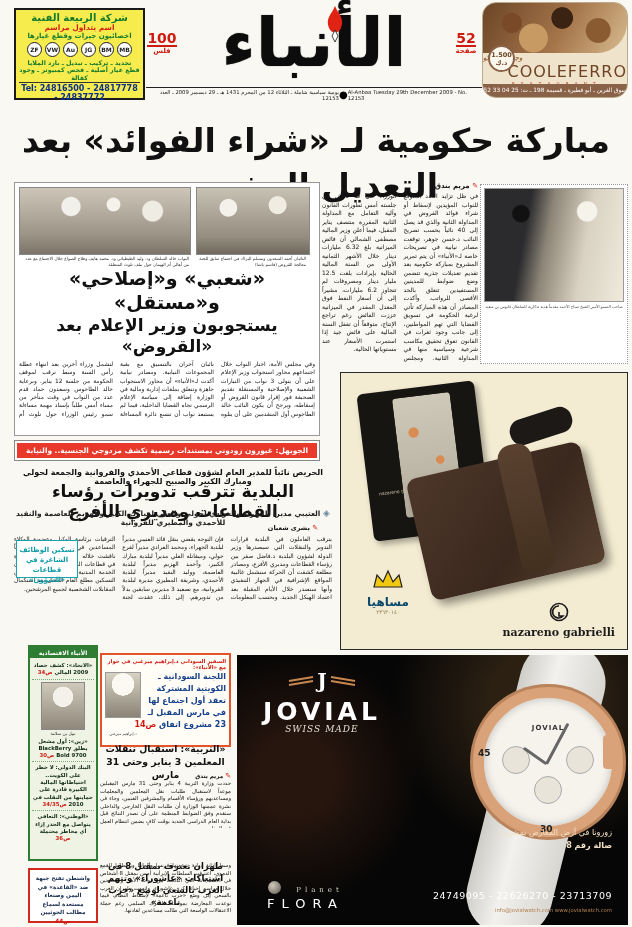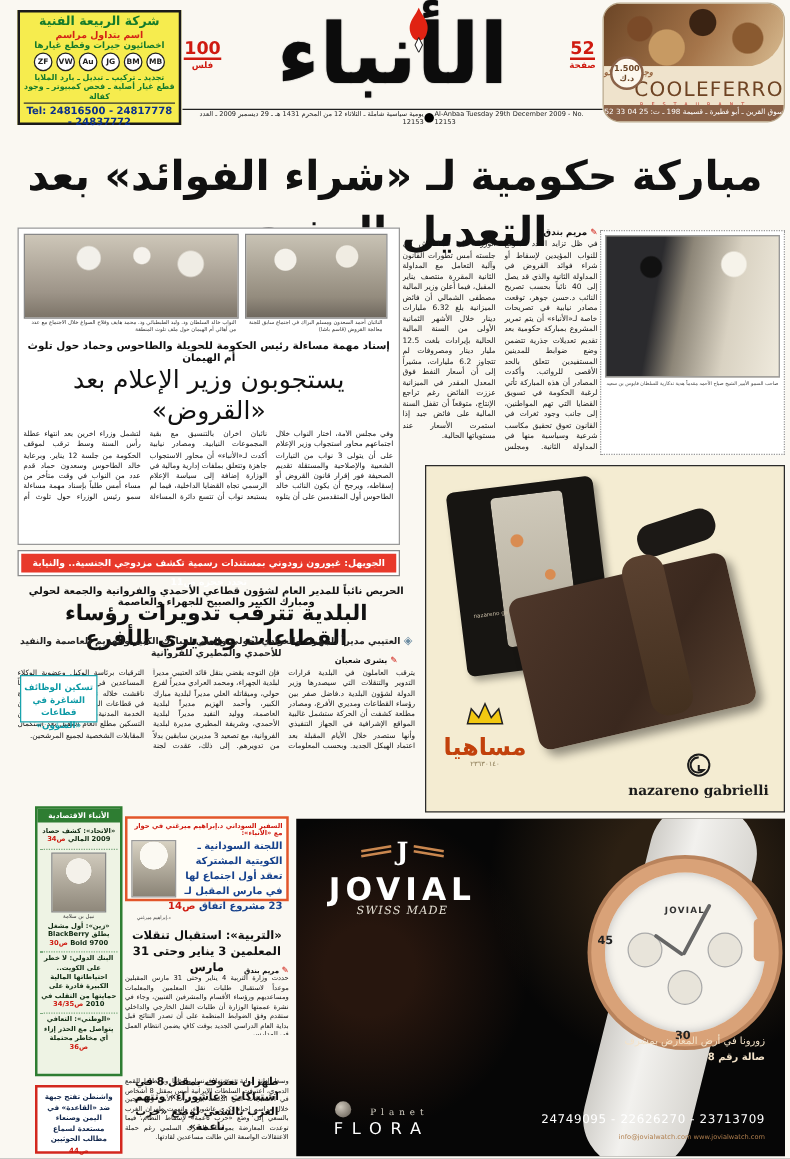--- a/index.html
+++ b/index.html
@@ -72,21 +72,21 @@
      radial-gradient(circle at 55% 25%,#f5f2ec 0 6%,transparent 7%),
      radial-gradient(circle at 78% 35%,#efece4 0 7%,transparent 8%),
      linear-gradient(#cdc6b8,#9d9488 70%,#7c7468);}
   .ph-b{width:112px;height:66px;background:
      radial-gradient(circle at 28% 30%,#f4f1ea 0 9%,transparent 10%),
      radial-gradient(circle at 72% 26%,#f0ece2 0 9%,transparent 10%),
      linear-gradient(#c8c2b4,#948c7e 75%,#6f685e);}
   .cap{font-size:4.3px;color:#333;line-height:1.3;margin-top:1px;}
   .mps-kick{font-size:8.3px;font-weight:bold;margin-top:4px;}
   .mps-h1{font-size:19px;font-weight:900;line-height:1.25;}
-  .mps-h2{font-size:20px;font-weight:400;line-height:1.25;}
+  .mps-h2{font-size:17px;font-weight:700;line-height:1.25;}
   .mps-body{margin-top:3px;height:60px;}
 
   
   .strip-frame{left:14px;top:440px;width:306px;height:21px;border:1px solid #888;background:#fff;
        padding:2px;box-sizing:border-box;}
   .strip{background:#e8392b;color:#fff;font-size:7.4px;font-weight:bold;text-align:center;
        height:100%;line-height:15px;}
 
   
   .amir{left:480px;top:184px;width:148px;height:180px;border:1px dotted #999;background:#fff;
@@ -123,21 +123,21 @@
      radial-gradient(circle at 50% 30%,#f4f1ea 0 26%,transparent 27%),
      linear-gradient(#cfc9bb,#8f887b);}
   .econ-cap{font-size:4.3px;color:#333;}
 
   
   .yemen{left:28px;top:868px;width:70px;height:55px;border:2px solid #d3281e;background:#fff;
        box-sizing:border-box;padding:4px 3px;text-align:center;font-size:5.7px;font-weight:bold;
        color:#13284d;line-height:1.5;}
 
   
-  .sudan{left:100px;top:653px;width:131px;height:68px;border:2px solid #e2552a;background:#fffdf6;
+  .sudan{left:100px;top:653px;width:131px;height:94px;border:2px solid #e2552a;background:#fffdf6;
        box-sizing:border-box;padding:3px;}
   .sudan-kick{font-size:5.4px;font-weight:bold;color:#cf1a10;margin-bottom:1px;}
   .sudan-ph{float:left;width:34px;height:44px;border:1px solid #999;margin:1px 3px 0 0;background:
      radial-gradient(circle at 50% 26%,#fbf9f2 0 30%,transparent 31%),
      linear-gradient(#d8d2c2,#8a8376);}
   .sudan-cap{float:left;clear:left;width:36px;font-size:3.9px;color:#444;text-align:center;}
   .sudan-t{font-size:8px;font-weight:900;color:#16418c;line-height:1.5;}
 
   
   .edu-h{left:100px;top:742px;width:131px;font-size:9.3px;font-weight:900;line-height:1.4;}
@@ -159,21 +159,21 @@
   .wal-brand-sm{position:absolute;left:28px;top:116px;width:60px;color:#cbbfa8;font-size:4.5px;
        text-align:center;transform:rotate(-7deg);direction:ltr;}
   .wal-tab{position:absolute;left:168px;top:40px;width:64px;height:26px;background:#1c1916;border-radius:12px;
        transform:rotate(-18deg);}
   .wal-brown{position:absolute;left:76px;top:86px;width:178px;height:124px;background:
        linear-gradient(135deg,#4e372a,#3a281e 60%,#57402f);border-radius:10px;
        transform:rotate(-13deg);box-shadow:4px 6px 8px rgba(0,0,0,.4);}
   .wal-strap{position:absolute;left:168px;top:70px;width:34px;height:130px;background:
        linear-gradient(#5a4130,#43301f);border-radius:14px;transform:rotate(-13deg);}
   .crown-wrap{position:absolute;left:12px;bottom:34px;width:70px;text-align:center;}
-  .crown-ar{color:#c2410c;font-size:19px;font-weight:bold;}
+  .crown-ar{color:#0c4a6e;font-size:12px;font-weight:bold;}
   .crown-no{color:#8a7a55;font-size:5.5px;direction:ltr;}
   .ng-wrap{position:absolute;right:12px;bottom:10px;text-align:center;direction:ltr;color:#1b1b1b;}
   .ng-brand{font-size:11px;font-weight:bold;font-family:"DejaVu Serif",serif;}
 
   
   .jovial{left:237px;top:655px;width:391px;height:270px;background:
       radial-gradient(circle at 78% 18%,#2c2013 0 14%,transparent 40%),
       radial-gradient(circle at 15% 45%,#27160e 0 10%,transparent 35%),
       #060606;direction:ltr;overflow:hidden;}
   .jv-logo{position:absolute;left:26px;top:14px;text-align:center;color:#fff;}
@@ -273,21 +273,21 @@
 
   <div class="abs mps">
     <div class="photo-row">
       <div class="ph ph-a"></div>
       <div class="ph ph-b"></div>
     </div>
     <div class="photo-row">
       <div class="cap" style="width:170px;">النواب خالد السلطان ود. وليد الطبطبائي ود. محمد هايف وفلاح الصواغ خلال الاجتماع مع عدد من أهالي أم الهيمان حول ملف تلوث المنطقة</div>
       <div class="cap" style="width:112px;">النائبان أحمد السعدون ومسلم البراك في اجتماع سابق للجنة معالجة القروض (قاسم باشا)</div>
     </div>
-    <div class="mps-kick c">إسناد مهمة مساءلة رئيس الحكومة للحويلة والطاحوس وحماد حول تلوث أم الهيمان</div>
+    <div class="mps-h1 c">«شعبي» و«إصلاحي» و«مستقل»</div>
     <div class="mps-h2 c">يستجوبون وزير الإعلام بعد «القروض»</div>
     <div class="cols3 just mps-body">وفي مجلس الأمة، اختار النواب خلال اجتماعهم محاور استجواب وزير الإعلام على أن يتولى 3 نواب من التيارات الشعبية والإصلاحية والمستقلة تقديم الصحيفة فور إقرار قانون القروض أو إسقاطه، ويرجح أن يكون النائب خالد الطاحوس أول المتقدمين على أن يتلوه نائبان آخران بالتنسيق مع بقية المجموعات النيابية. ومصادر نيابية أكدت لـ«الأنباء» أن محاور الاستجواب جاهزة وتتعلق بملفات إدارية ومالية في الوزارة إضافة إلى سياسة الإعلام الرسمي تجاه القضايا الداخلية، فيما لم يستبعد نواب أن تتسع دائرة المساءلة لتشمل وزراء آخرين بعد انتهاء عطلة رأس السنة وسط ترقب لموقف الحكومة من جلسة 12 يناير. وبرعاية خالد الطاحوس وسعدون حماد قدم عدد من النواب في وقت متأخر من مساء أمس طلباً بإسناد مهمة مساءلة سمو رئيس الوزراء حول تلوث أم الهيمان إلى النواب د.محمد الحويلة وخالد الطاحوس وسعدون حماد، وذلك عقب اجتماع موسع مع أهالي المنطقة لبحث الإجراءات المطلوبة لمعالجة الانبعاثات الملوثة.</div>
   </div>
 
   <div class="abs strip-frame">
     <div class="strip">الجويهل: غيورون زودوني بمستندات رسمية تكشف مزدوجي الجنسية.. والنيابة تجدد حجزه ص11</div>
   </div>
 
   <div class="abs amir">
     <div class="amir-ph"></div>

